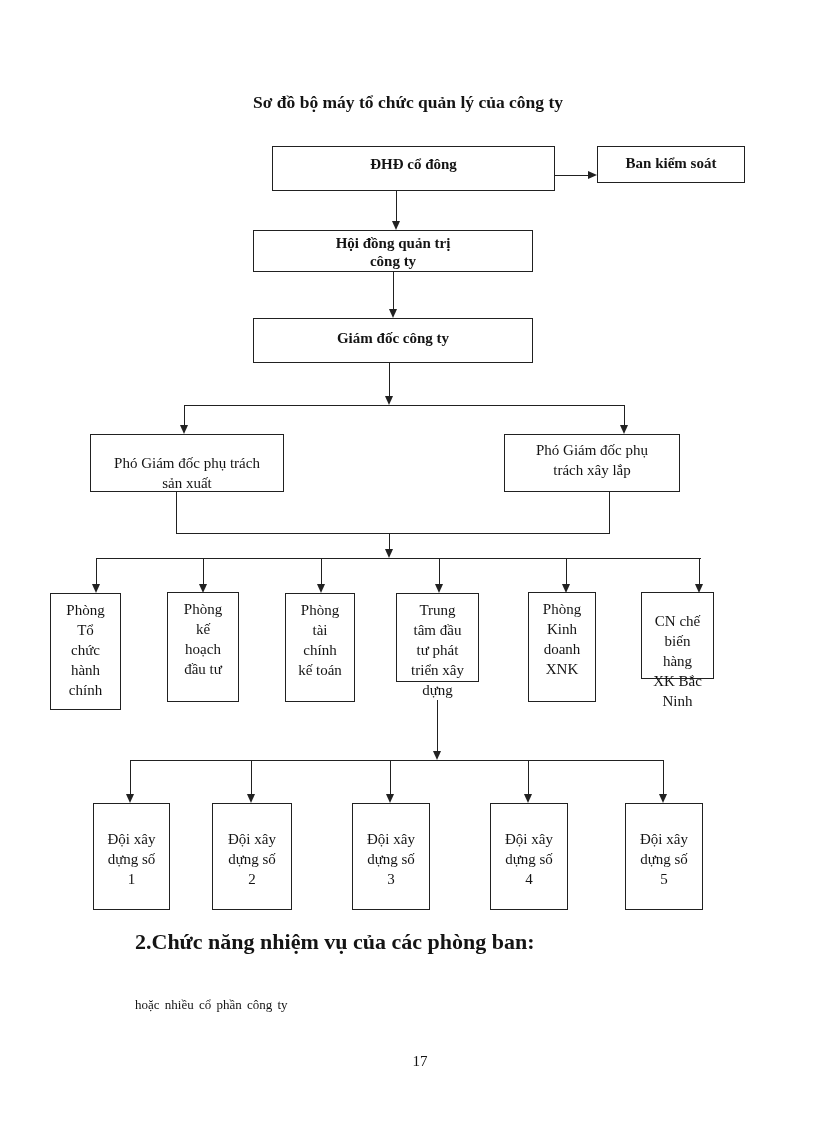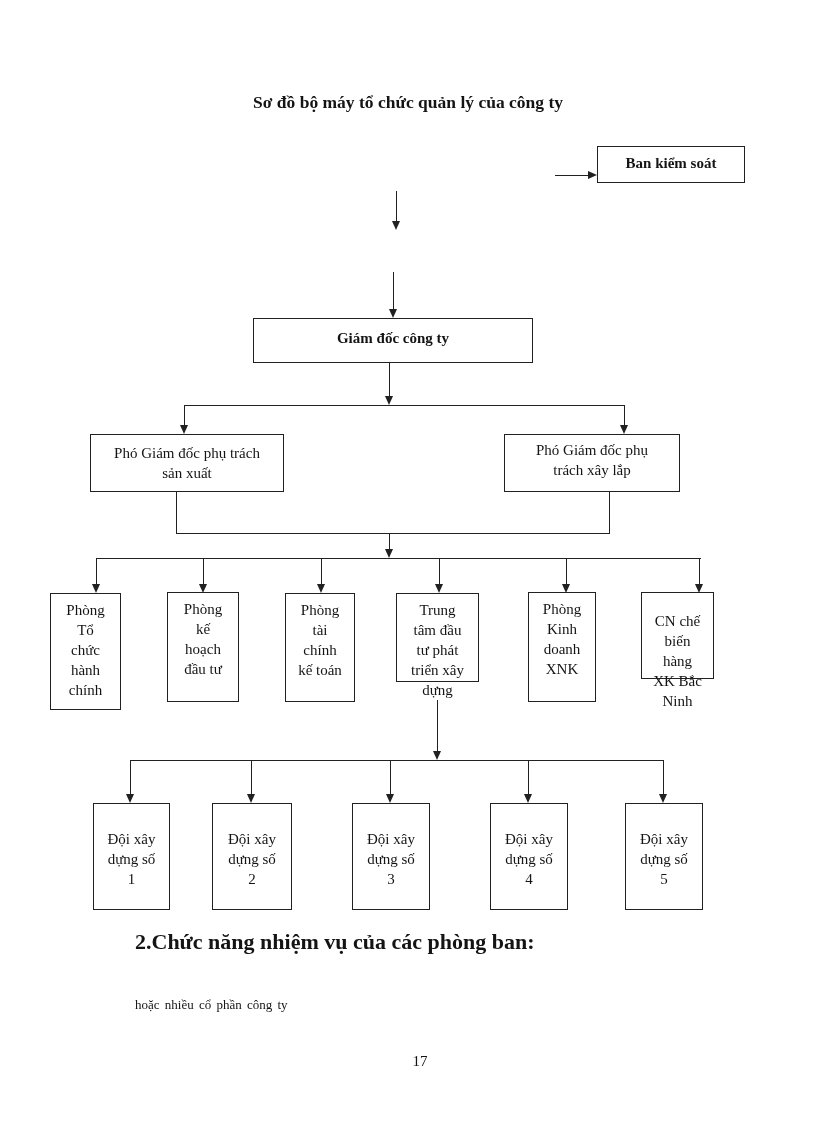--- a/index.html
+++ b/index.html
@@ -30,26 +30,29 @@
   .pagenum{position:absolute;left:0;top:1053px;width:816px;text-align:center;
     font-size:15px;text-indent:24px;}
 </style>
 </head>
 <body>
 
 <div class="page">
 
   <div class="title">Sơ đồ bộ máy tổ chức quản lý của công ty</div>
 
+  <div class="node bold" style="left:272px;top:146px;width:283px;height:45px;padding-top:7px">ĐHĐ cổ đông</div>
   <div class="node bold" style="left:597px;top:146px;width:148px;height:37px;padding-top:6px">Ban kiểm soát</div>
 
+  <div class="node bold" style="left:253px;top:230px;width:280px;height:42px;line-height:18px;padding-top:3px">Hội đồng quản trị
+công ty</div>
 
   <div class="node bold" style="left:253px;top:318px;width:280px;height:45px;padding-top:9px">Giám đốc công ty</div>
 
-  <div class="node" style="left:90px;top:434px;width:194px;height:58px;padding-top:8px">Phó Giám đốc phụ trách
+  <div class="node" style="left:90px;top:434px;width:194px;height:58px;padding-top:18px">Phó Giám đốc phụ trách
 sản xuất</div>
   <div class="node" style="left:504px;top:434px;width:176px;height:58px;padding-top:5px">Phó Giám đốc phụ
 trách xây lắp</div>
 
   <div class="node" style="left:50px;top:593px;width:71px;height:117px;padding-top:6px">Phòng
 Tổ
 chức
 hành
 chính</div>
   <div class="node" style="left:167px;top:592px;width:72px;height:110px;padding-top:6px">Phòng

